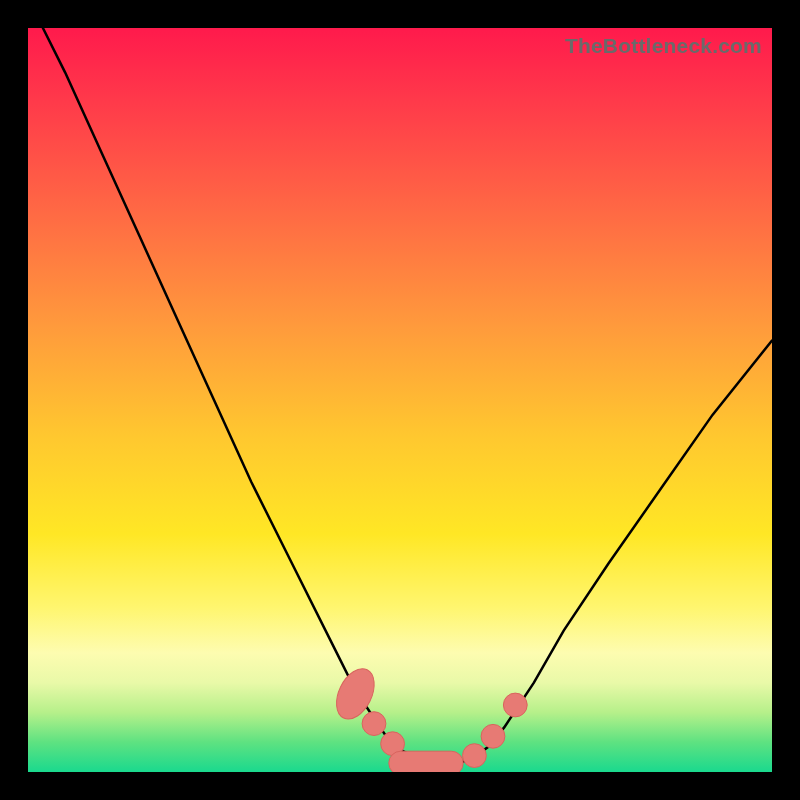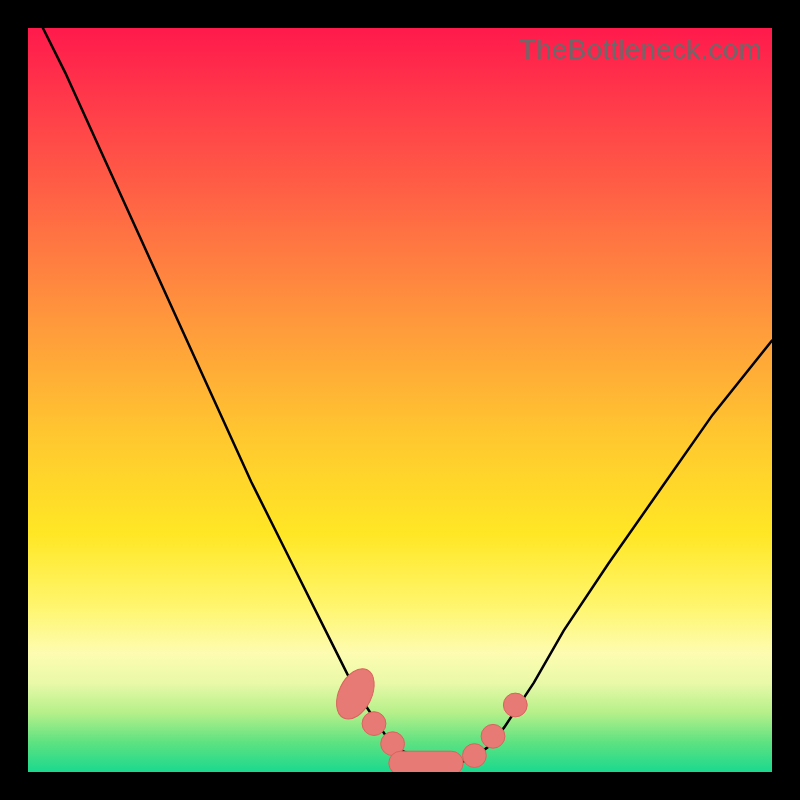--- a/index.html
+++ b/index.html
@@ -39,22 +39,22 @@
       #b6f08a 92%,
       #5ee281 96%,
       #1ad98e 100%
     );
   }
   .watermark {
     position: absolute;
     top: 6px;
     right: 10px;
     color: #6a6a6a;
-    font-size: 28px;
-    font-weight: 400;
+    font-size: 21px;
+    font-weight: 700;
     letter-spacing: 0.2px;
     user-select: none;
   }
   svg.curve {
     position: absolute;
     left: 0;
     top: 0;
     width: 744px;
     height: 744px;
   }

